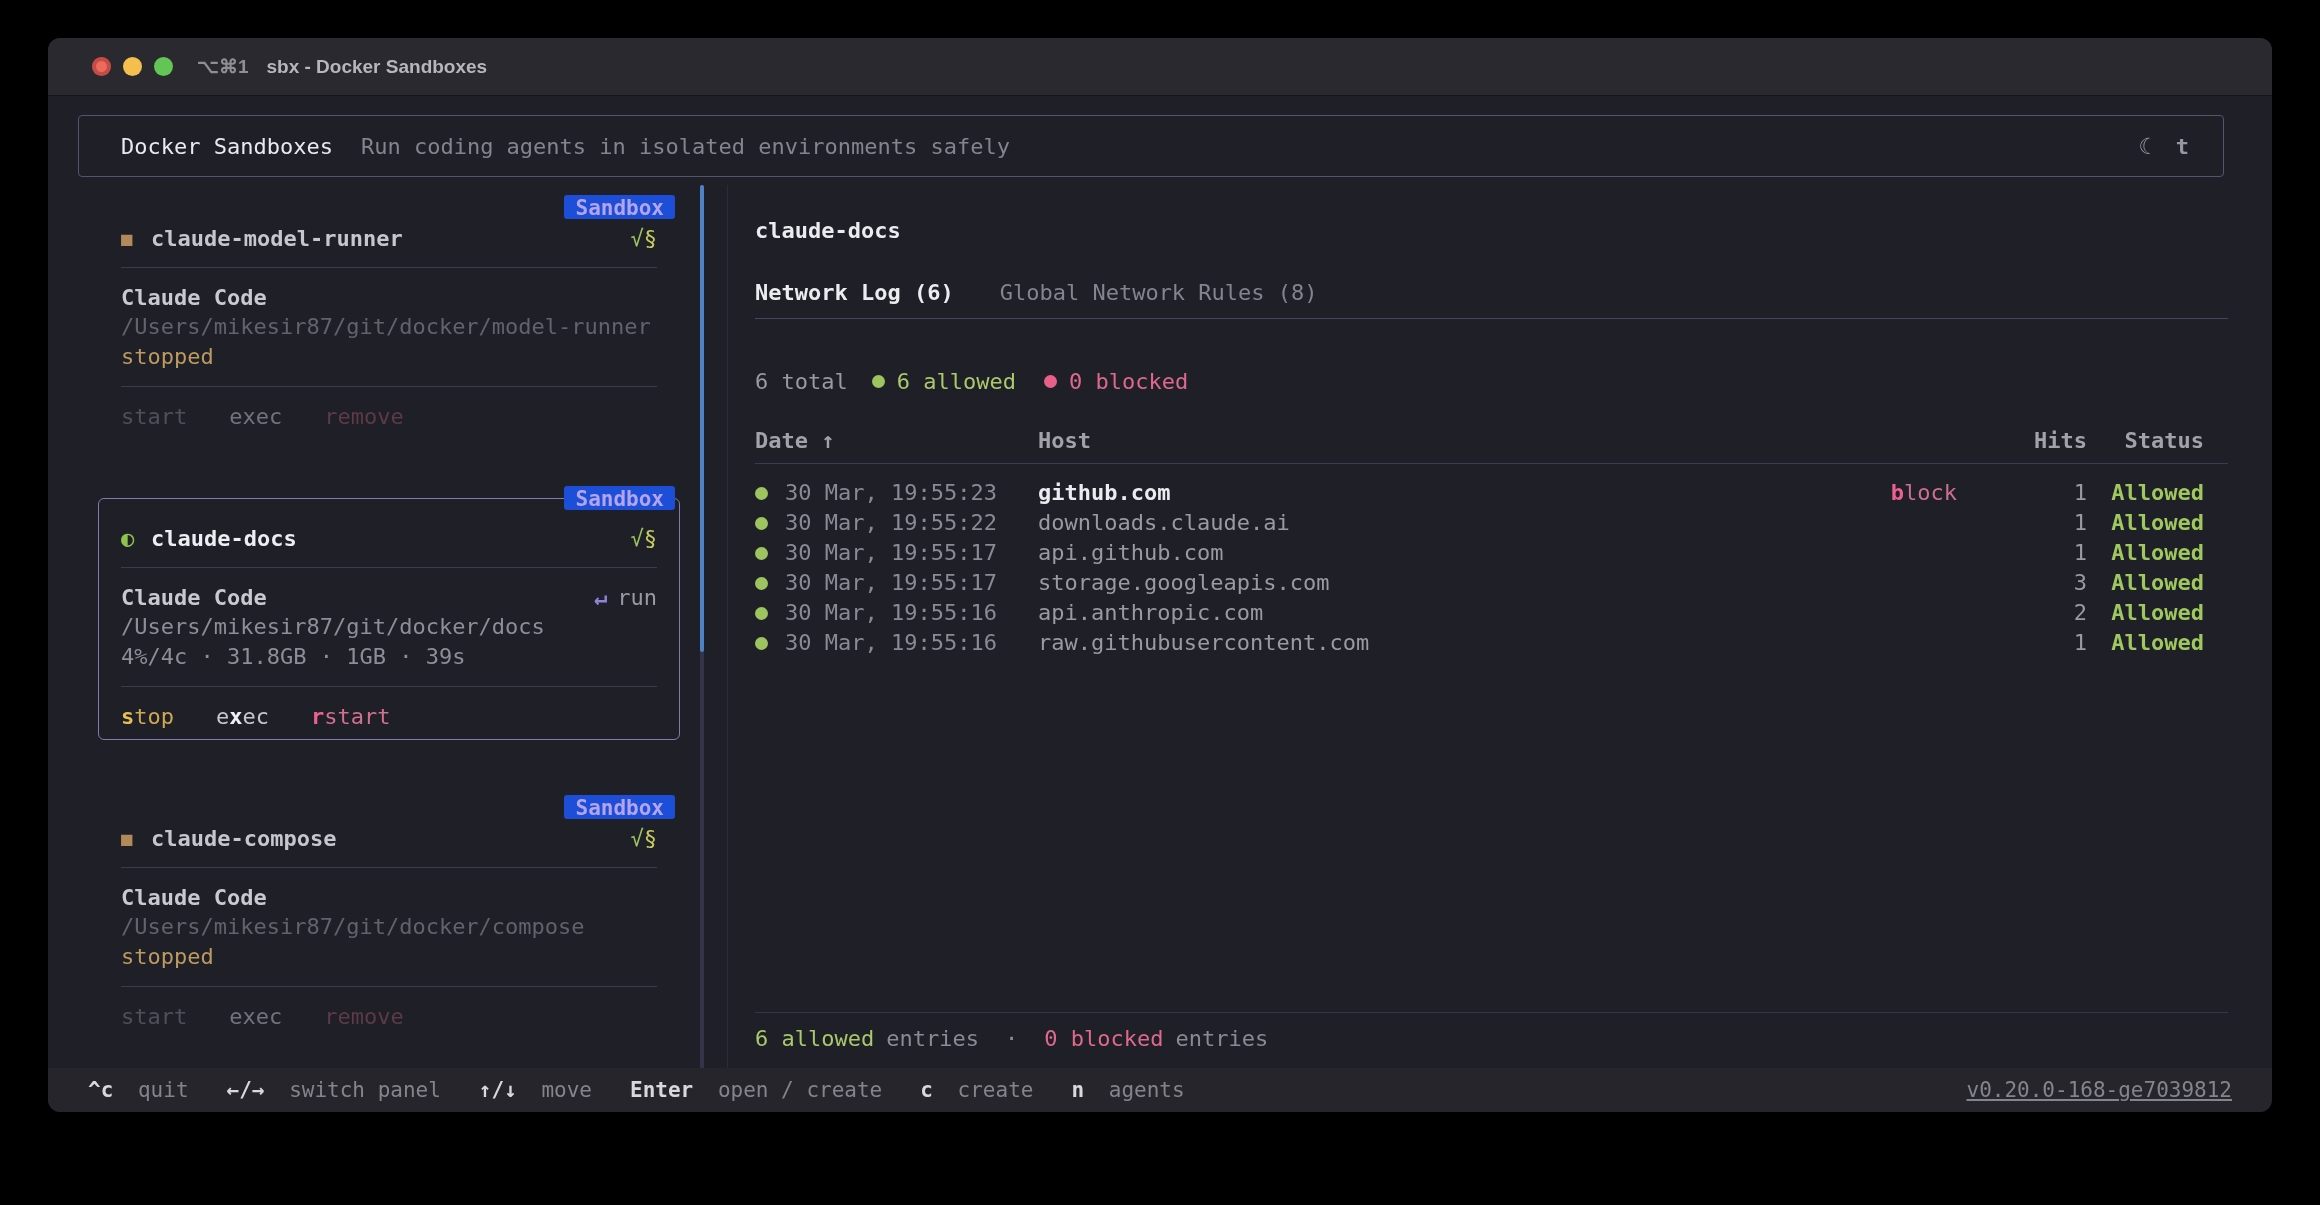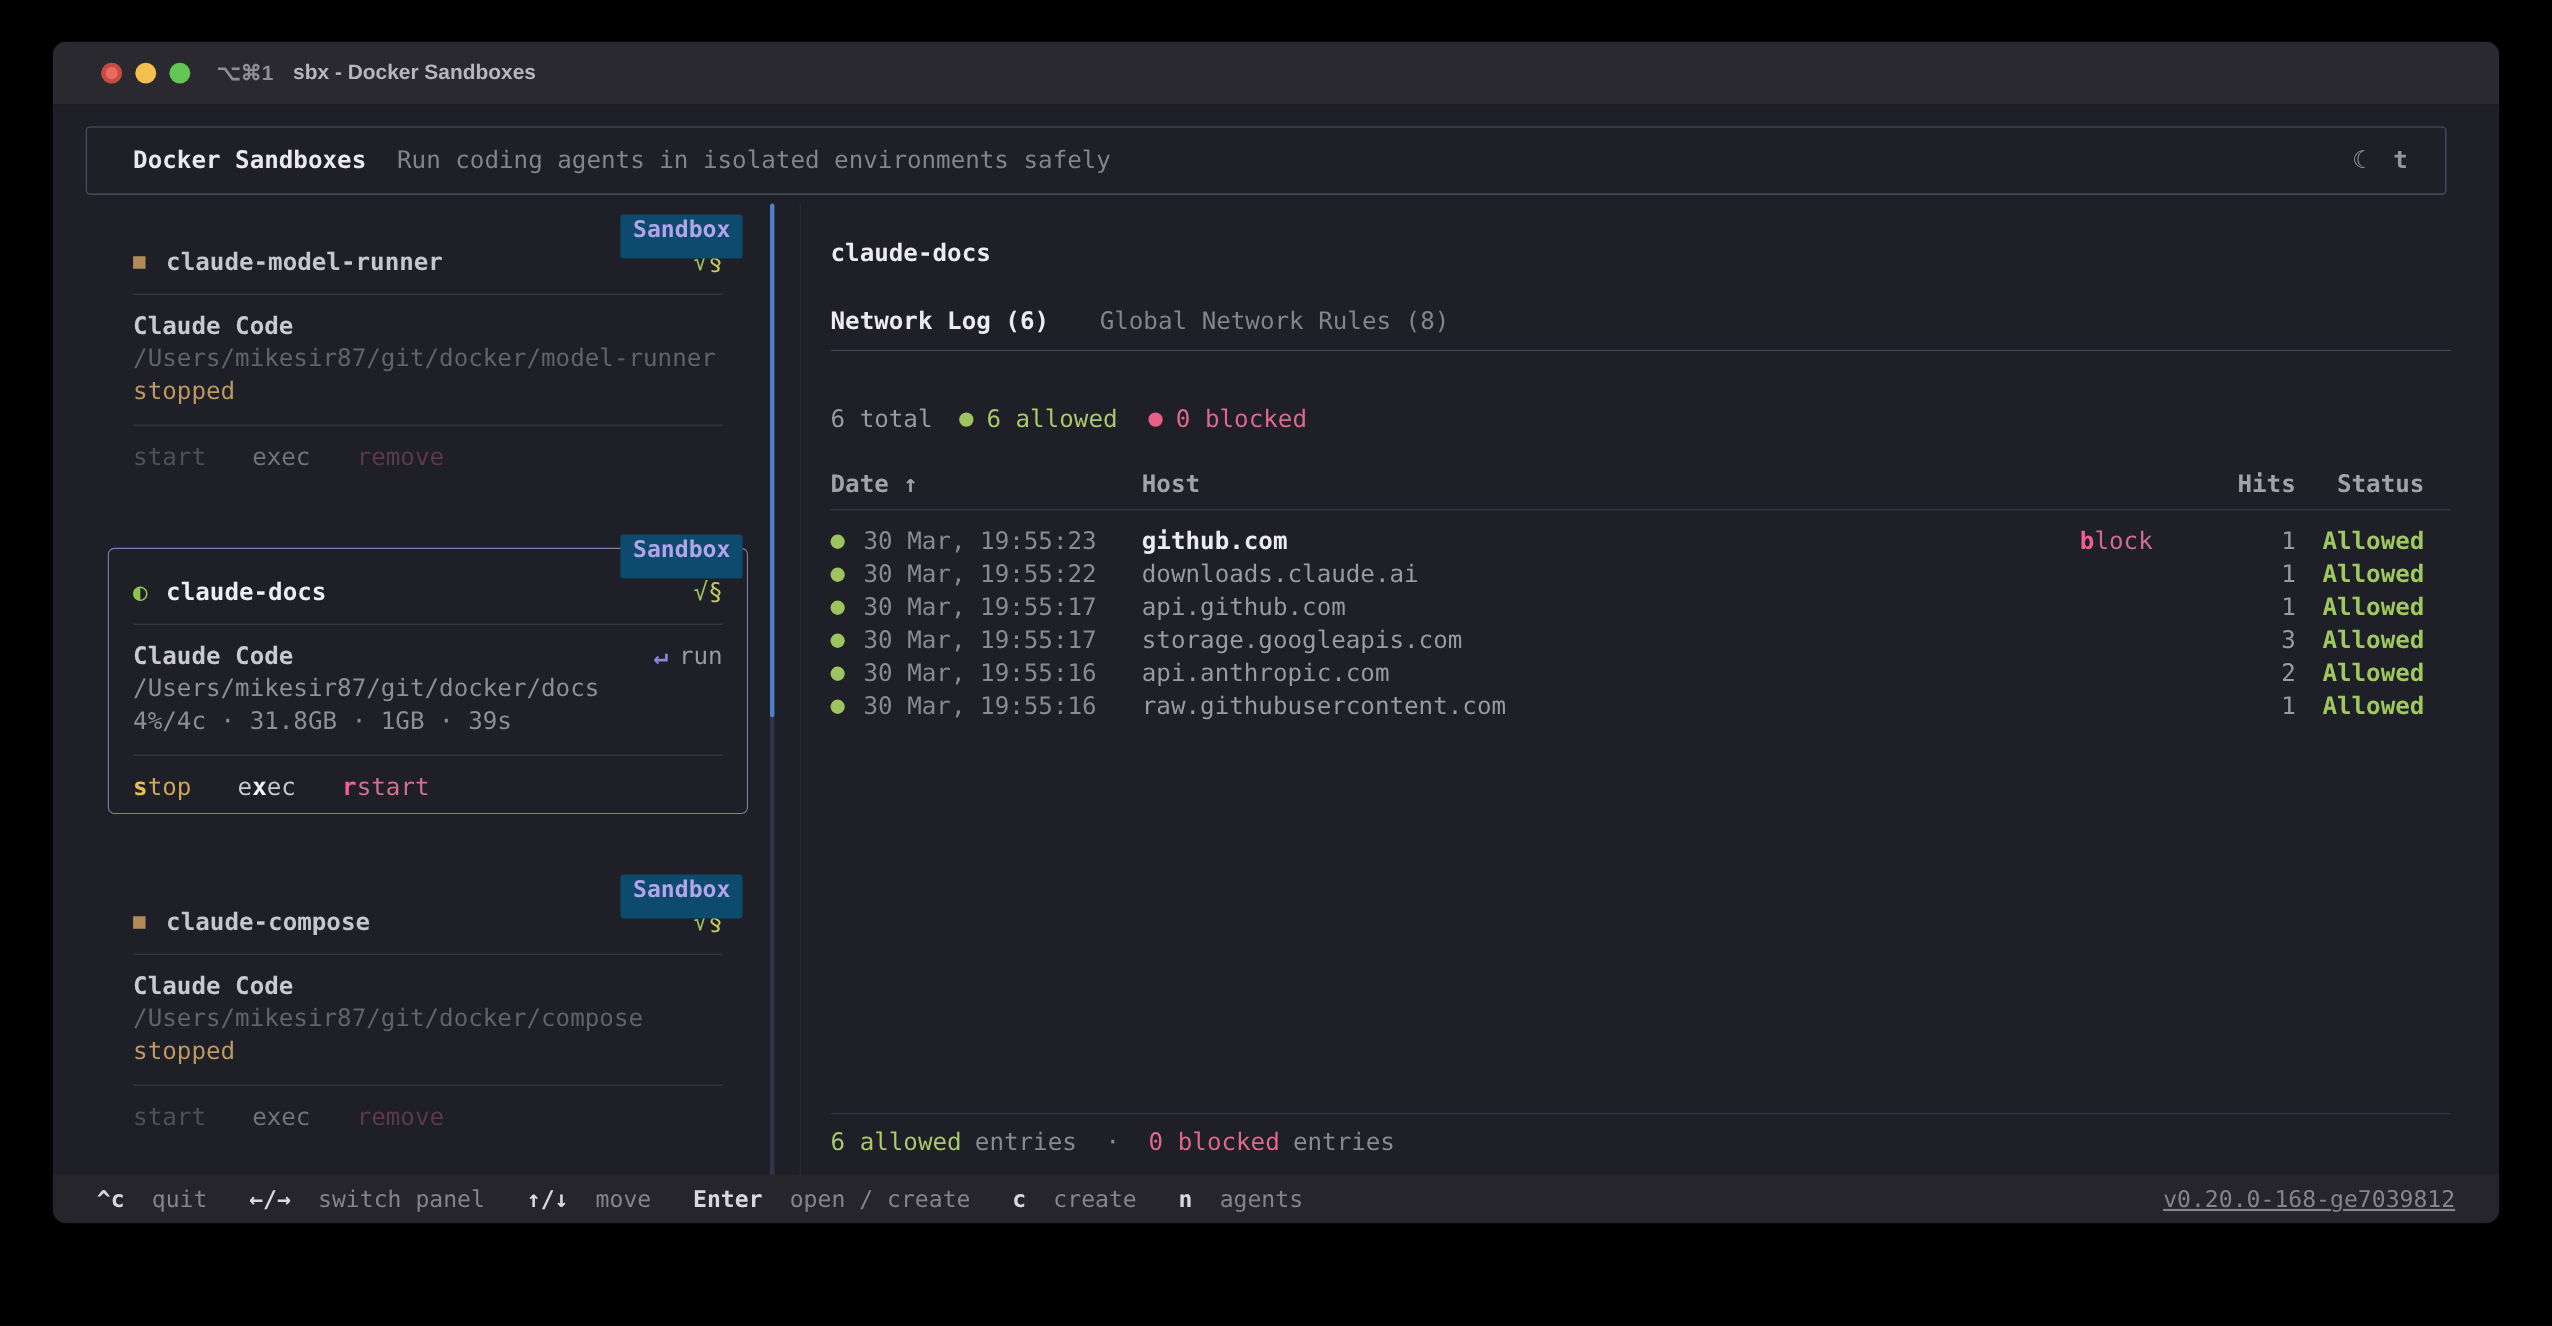--- a/index.html
+++ b/index.html
@@ -19,31 +19,31 @@
   .light.yellow { background:#f5bf4f; }
   .light.green { background:#62c554; }
   .tb-shortcut { margin-left:24px; font:700 19px "Liberation Sans", sans-serif; color:#8e8e94; }
   .tb-title { margin-left:18px; font:700 19px "Liberation Sans", sans-serif; color:#b6b6bc; }
 
   
   .content { position:relative; height:1016px; font-size:22px; color:#8f8f98; }
 
   .header-box { position:absolute; left:30px; top:19px; width:2146px; height:62px;
                 border:1px solid #54546e; border-radius:4px; display:flex; align-items:center; }
-  .app-name { margin-left:42px; font-weight:700; color:#eaeaee;text-align:right; }
+  .app-name { margin-left:42px; font-weight:400; color:#eaeaee;text-align:right; }
   .tagline { margin-left:28px; color:#84848e; }
   .hdr-icons { margin-left:auto; margin-right:34px; display:flex; gap:24px; color:#9298a0; }
   .hdr-icons .theme-t { font-weight:700; }
 
   
   .card { position:absolute; left:50px; width:582px; height:242px;
           border:1px solid transparent; border-radius:6px; padding:0 22px; }
   .card.selected { border-color:#7e7eae; }
-  .badge { position:absolute; right:4px; top:2px; height:40px; line-height:27px;
-           padding:0 11px; background:#0c4a6e; color:#b4a4ec; font-weight:700;
+  .badge { position:absolute; right:4px; top:2px; height:24px; line-height:27px;
+           padding:0 11px; background:#1d4ed8; color:#b4a4ec; font-weight:700;
            font-size:21px; border-radius:3px; }
   .card.selected .badge { top:-13px; }
   .crow { display:flex; align-items:center; height:30px; }
   .name-row { margin-top:30px; }
   .card.selected .name-row { margin-top:24px; }
   .cicon { width:30px; font-size:19px; color:#b28a5a; }
   .cicon.running { color:#8fc34c; font-size:22px; }
   .cname { font-weight:700; color:#c6c6cc; }
   .card.selected .cname { color:#ededf2; }
   .cind { margin-left:auto; }

